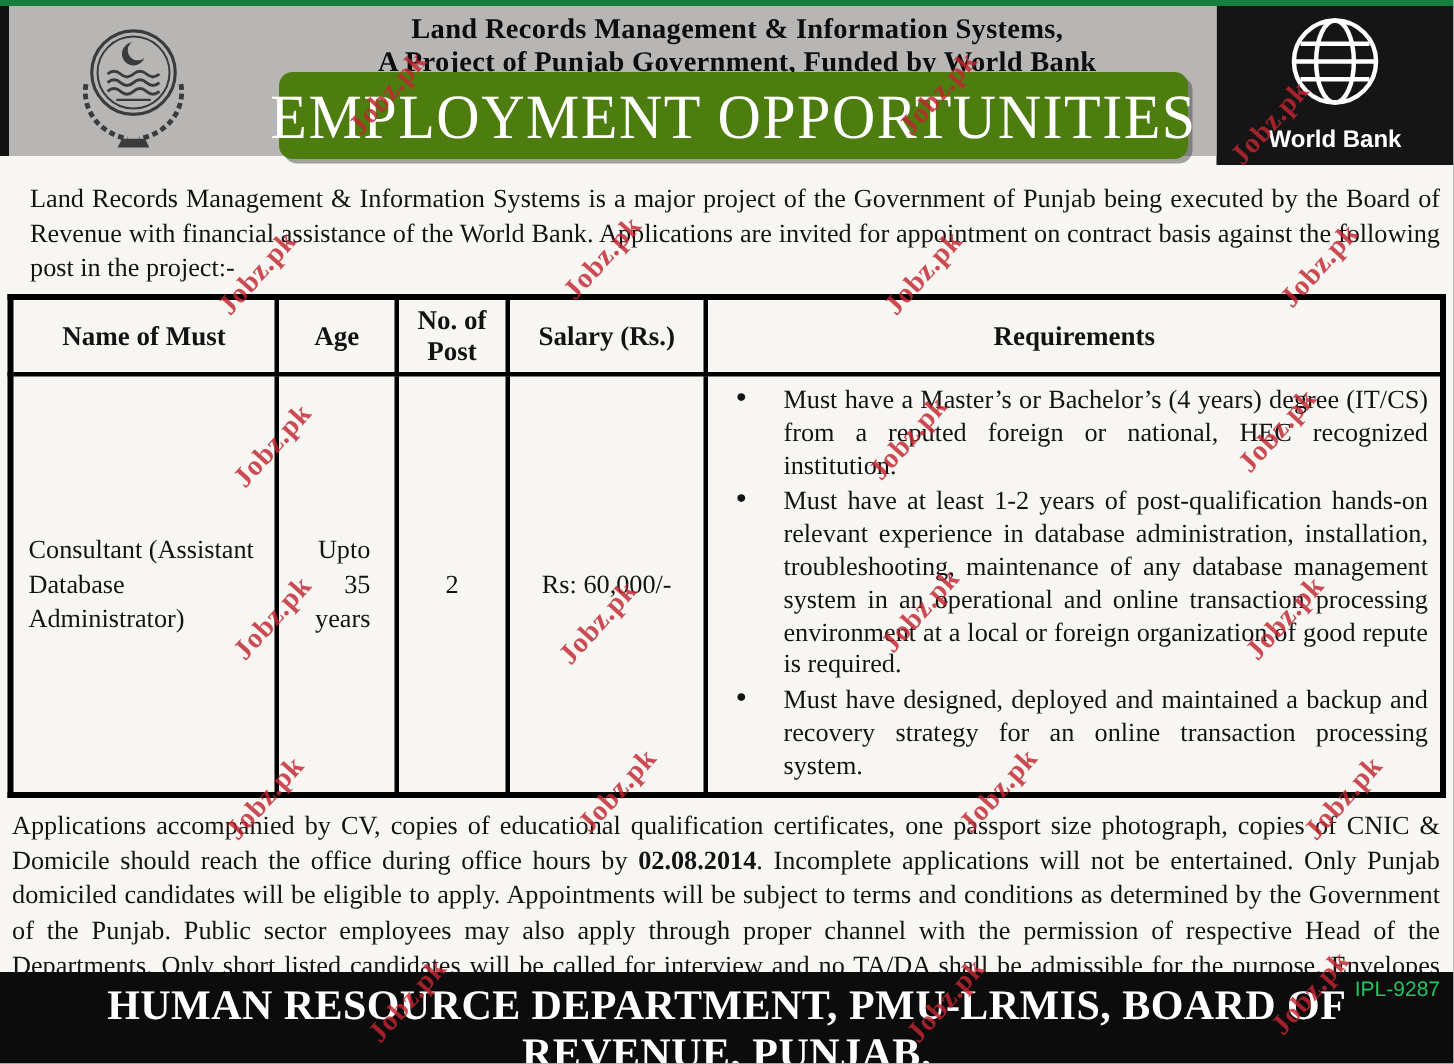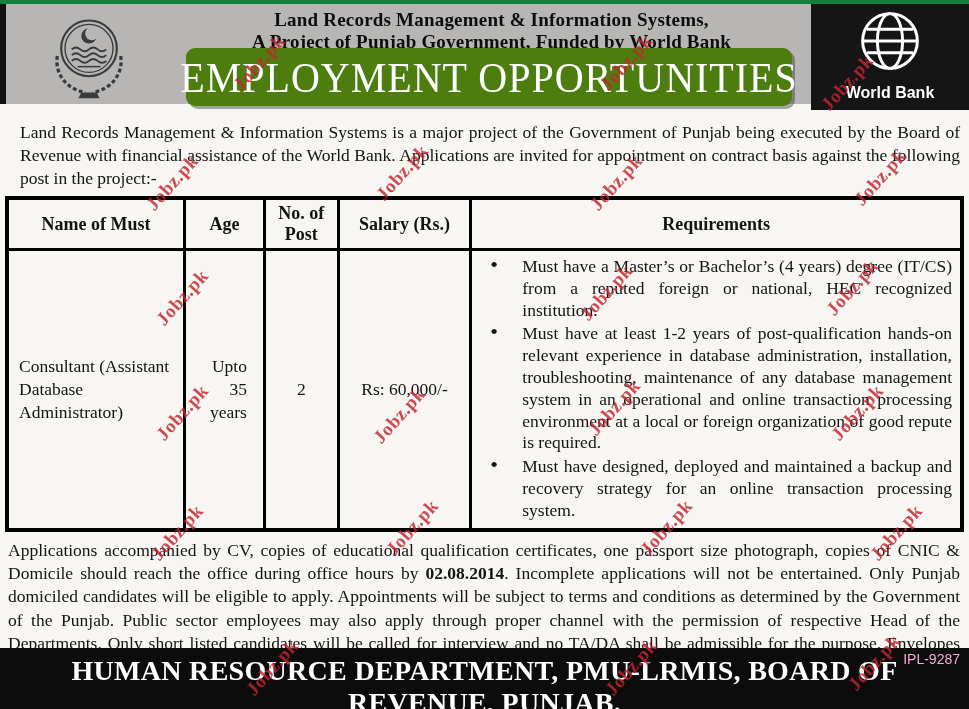--- a/index.html
+++ b/index.html
@@ -122,21 +122,21 @@
     letter-spacing: .3px;
   }
   .footer-line2 {
     display: flex; justify-content: space-between;
     padding: 3px 34px 0 52px;
     font-weight: bold; font-size: 20px;
   }
   .footer-ref {
     position: absolute; top: 3px; right: 9px;
     font-family: "Liberation Sans", sans-serif;
-    font-size: 14px; color: #f9a8d4; font-weight: normal;
+    font-size: 14px; color: #22c55e; font-weight: normal;
   }
   
   .wm {
     position: absolute;
     transform: rotate(-48deg);
     transform-origin: 0 100%;
     font-family: "Liberation Serif", serif;
     font-weight: bold; font-size: 19px;
     color: #c32530; opacity: .82;
     white-space: nowrap; letter-spacing: .5px;

